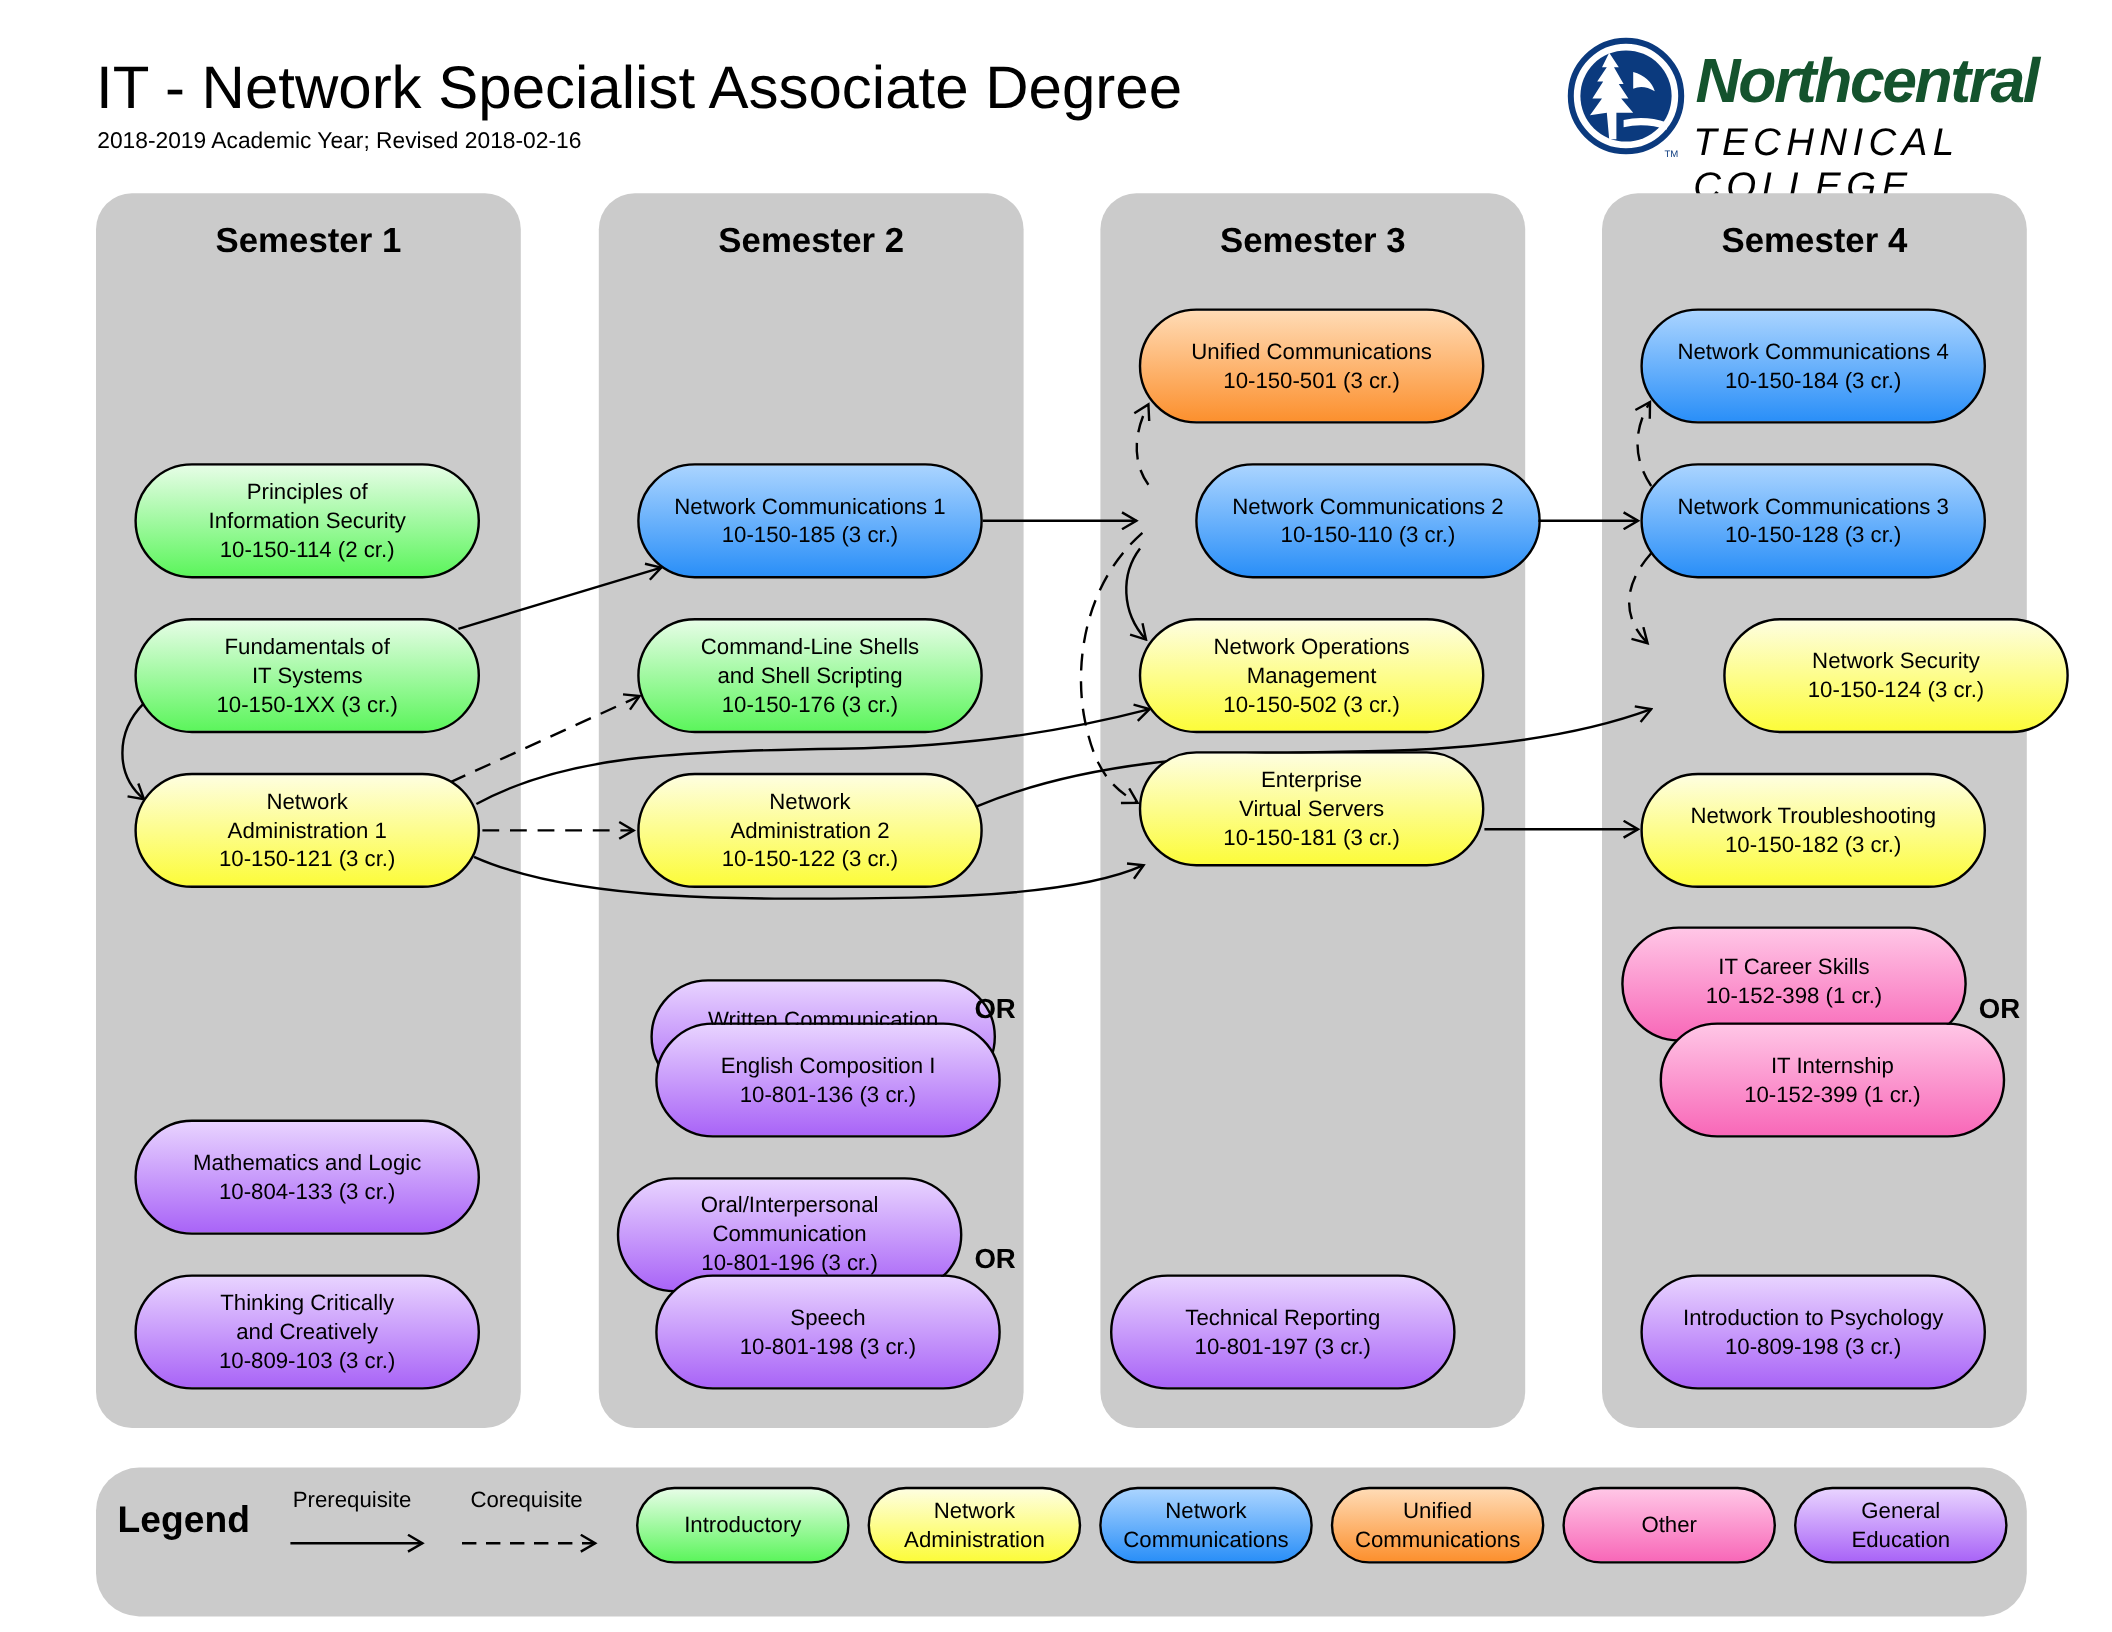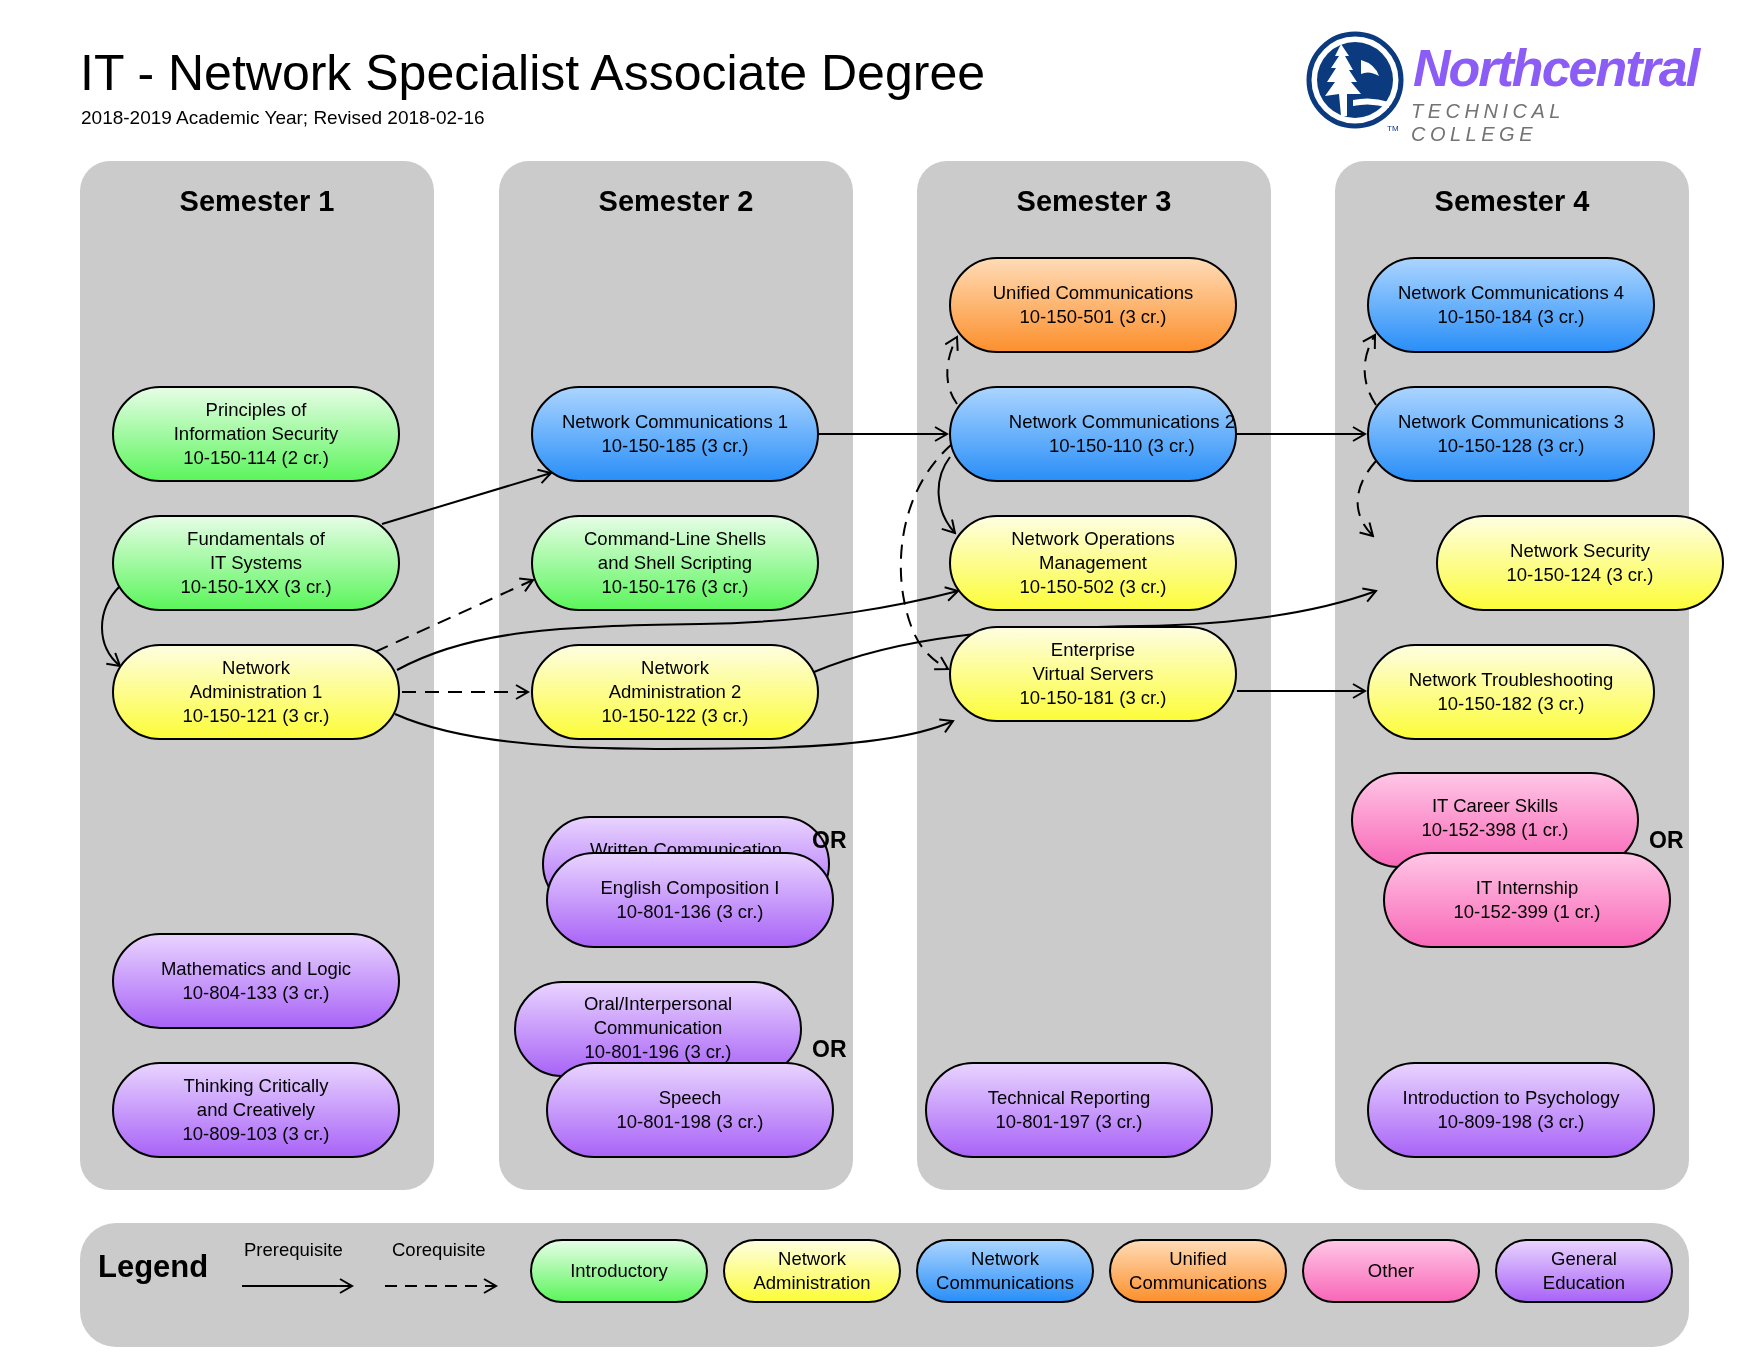--- a/index.html
+++ b/index.html
@@ -1,21 +1,21 @@
 <!DOCTYPE html>
 <html><head>
 <meta charset="utf-8">
 <style>
   html, body { margin:0; padding:0; background:#ffffff; }
   body { width:1760px; height:1360px; position:relative; overflow:hidden; font-family:"Liberation Sans", sans-serif; color:#000; }
   .title { position:absolute; left:80px; top:44px; font-size:50px; font-weight:normal; letter-spacing:0px; }
   .subtitle { position:absolute; left:81px; top:107px; font-size:19px; }
   .logo { position:absolute; left:1305px; top:30px; width:390px; height:104px; }
-  .logo-text1 { position:absolute; left:108px; top:8px; font-size:52px; font-weight:bold; font-style:italic; color:#8b5cf6; letter-spacing:-2px; }
-  .logo-text2 { position:absolute; left:106px; top:70px; font-size:20px; font-style:italic; color:#737373; letter-spacing:4.5px; }
+  .logo-text1 { position:absolute; left:108px; top:8px; font-size:52px; font-weight:bold; font-style:italic; color:#14532d; letter-spacing:-2px; }
+  .logo-text2 { position:absolute; left:106px; top:70px; font-size:32px; font-style:italic; color:#000000; letter-spacing:4.5px; }
   .logo-tm { position:absolute; left:82px; top:94px; font-size:8px; color:#0b3a7e; }
   .col { position:absolute; top:161px; width:354px; height:1029px; background:#cbcbcb; border-radius:30px; }
   .col-title { position:absolute; top:24px; left:0; width:100%; text-align:center; font-size:29px; font-weight:bold; }
   .node { position:absolute; width:288px; height:96px; border:2px solid #000; border-radius:48px; box-sizing:border-box;
           display:flex; align-items:center; justify-content:center; text-align:center; font-size:18.5px; line-height:24px; white-space:pre-line; z-index:2; }
   .intro { background:linear-gradient(#e6fde6, #5cf55c); }
   .netadmin { background:linear-gradient(#fefee0, #fcfc3a); }
   .netcomm { background:linear-gradient(#aad4ff, #2a8ff8); }
   .unified { background:linear-gradient(#ffdbb5, #fc902e); }
   .other { background:linear-gradient(#ffc6e6, #f868b8); }
@@ -118,21 +118,21 @@
 Administration 2</span><br><span>10-150-122 (3 cr.)</span></span></div>
 <div class="node gened" style="left:542px;top:772px;align-items:flex-start;padding-top:20px;margin-top:44px;"><span><span>Written Communication</span><br><span>10-801-195 (3 cr.)</span></span></div>
 <div class="node gened" style="left:546px;top:852px;"><span><span>English Composition I</span><br><span>10-801-136 (3 cr.)</span></span></div>
 <div class="or-label" style="left:812px;top:827px;">OR</div>
 <div class="node gened" style="left:514px;top:981px;align-items:flex-start;padding-top:9px;"><span><span>Oral/Interpersonal
 Communication</span><br><span>10-801-196 (3 cr.)</span></span></div>
 <div class="node gened" style="left:546px;top:1062px;text-align:center;"><span><span>Speech</span><br><span>10-801-198 (3 cr.)</span></span></div>
 <div class="or-label" style="left:812px;top:1036px;">OR</div>
 
 <div class="node unified" style="left:949px;top:257px;"><span><span>Unified Communications</span><br><span>10-150-501 (3 cr.)</span></span></div>
-<div class="node netcomm" style="left:949px;top:386px;justify-content:flex-end;"><span><span>Network Communications 2</span><br><span>10-150-110 (3 cr.)</span></span></div>
+<div class="node netcomm" style="left:996px;top:386px;"><span><span>Network Communications 2</span><br><span>10-150-110 (3 cr.)</span></span></div>
 <div class="node netadmin" style="left:949px;top:515px;"><span><span>Network Operations
 Management</span><br><span>10-150-502 (3 cr.)</span></span></div>
 <div class="node netadmin" style="left:949px;top:626px;"><span><span>Enterprise
 Virtual Servers</span><br><span>10-150-181 (3 cr.)</span></span></div>
 <div class="node gened" style="left:925px;top:1062px;"><span><span>Technical Reporting</span><br><span>10-801-197 (3 cr.)</span></span></div>
 
 <div class="node netcomm" style="left:1367px;top:257px;"><span><span>Network Communications 4</span><br><span>10-150-184 (3 cr.)</span></span></div>
 <div class="node netcomm" style="left:1367px;top:386px;"><span><span>Network Communications 3</span><br><span>10-150-128 (3 cr.)</span></span></div>
 <div class="node netadmin" style="left:1436px;top:515px;"><span><span>Network Security</span><br><span>10-150-124 (3 cr.)</span></span></div>
 <div class="node netadmin" style="left:1367px;top:644px;"><span><span>Network Troubleshooting</span><br><span>10-150-182 (3 cr.)</span></span></div>

